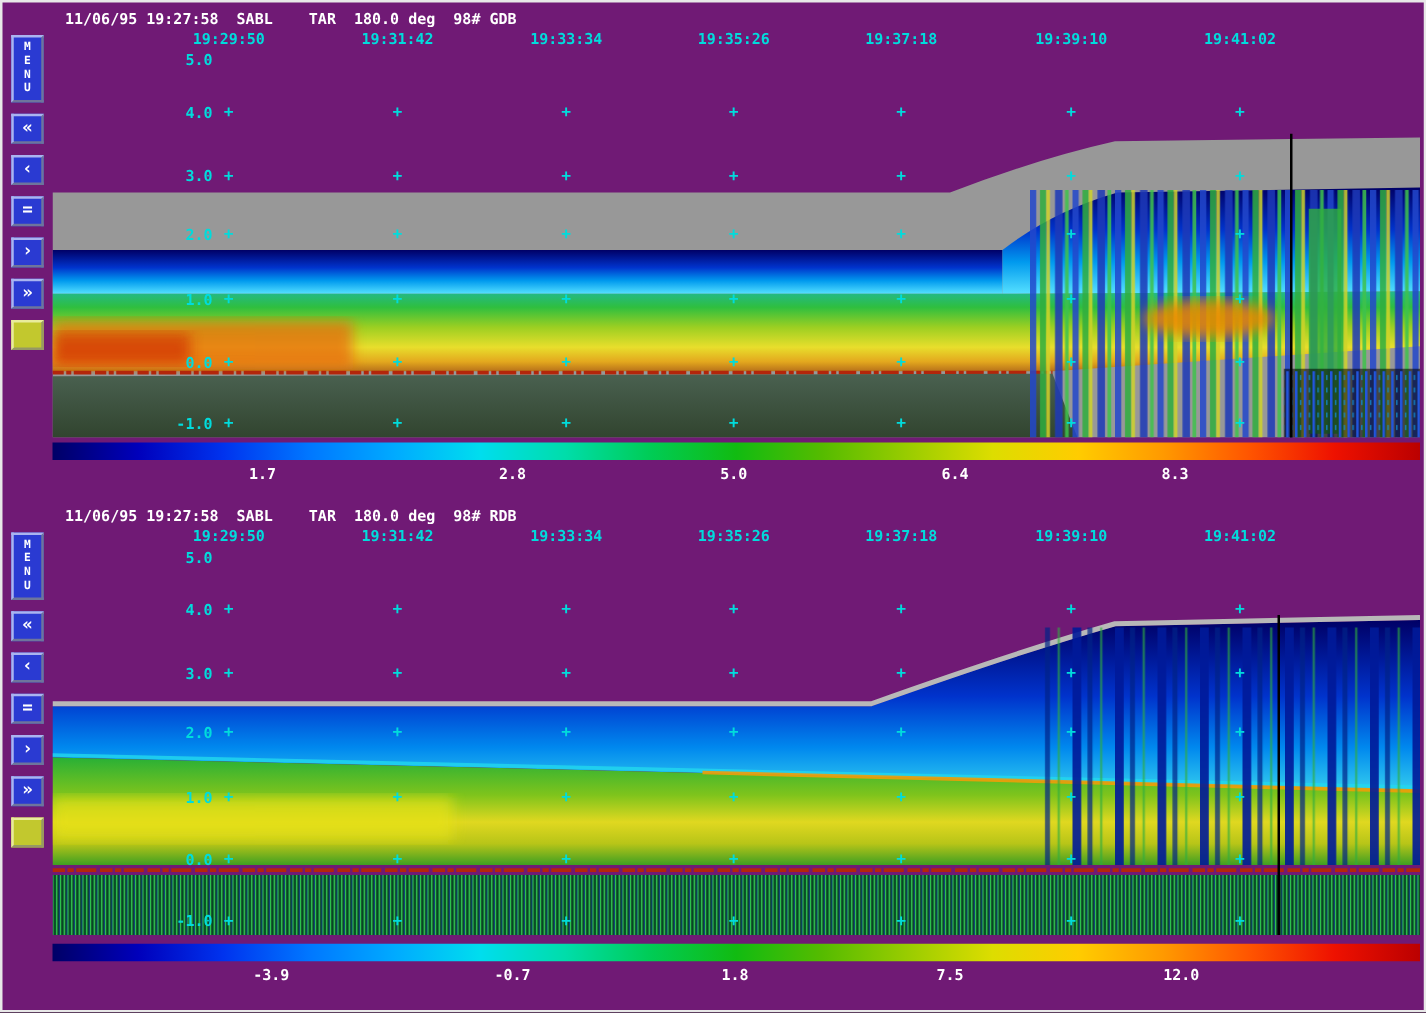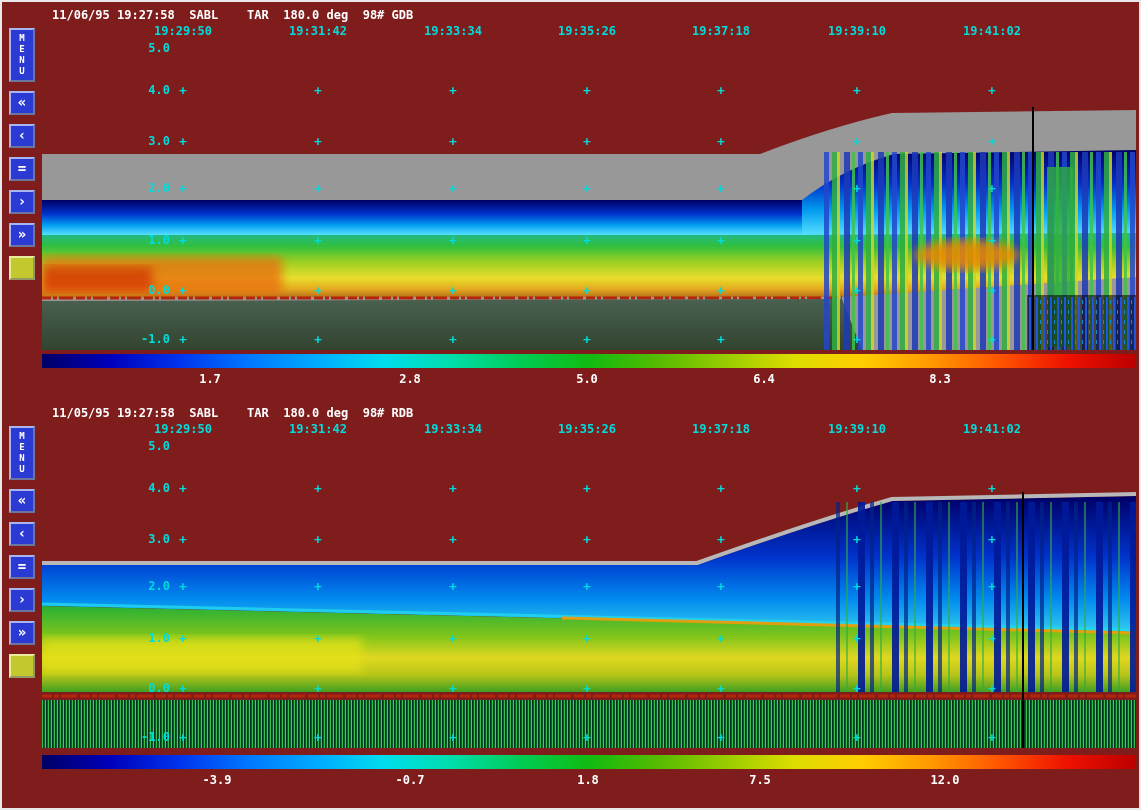--- a/index.html
+++ b/index.html
@@ -1,18 +1,18 @@
 <!DOCTYPE html>
 <html><head>
 <meta charset="utf-8">
 <style>
   html,body{margin:0;padding:0;background:#000;}
   .screen{
     position:relative;width:1137px;height:806px;
-    border:2px solid #e8e8e8;background:#7f1d1d;overflow:hidden;
+    border:2px solid #e8e8e8;background:#701a75;overflow:hidden;
     font-family:"DejaVu Sans Mono","Liberation Mono",monospace;font-weight:bold;
   }
   .panel{position:absolute;left:0;width:100%;}
   #panel-0{top:0;height:398px;}
   #panel-1{top:398px;height:408px;}
   .header{position:absolute;left:50px;top:6px;color:#fff;font-size:12px;white-space:pre;z-index:6;}
   .tlabel{position:absolute;top:22px;transform:translateX(-50%);color:#00dcdc;font-size:12px;z-index:6;white-space:pre;}
   .alabel{position:absolute;left:122px;width:46px;text-align:right;transform:translateY(-50%);color:#00dcdc;font-size:12px;z-index:6;}
   .gridmarks{position:absolute;left:0;top:0;width:100%;height:100%;z-index:5;pointer-events:none;}
   .plus{position:absolute;color:#00dcdc;font-size:13px;transform:translate(-50%,-50%);}
@@ -168,21 +168,21 @@
       <div class="btn">‹</div>
       <div class="btn">=</div>
       <div class="btn">›</div>
       <div class="btn">»</div>
       <div class="btn swatch"></div>
     </div>
   </div>
 
   <div class="panel" id="panel-1">
 
-    <div class="header">11/05/95 19:27:58  SABL    TAR  180.0 deg  98# RDB</div>
+    <div class="header">11/06/95 19:27:58  SABL    TAR  180.0 deg  98# RDB</div>
 
     <span class="tlabel" style="left:181px">19:29:50</span>
     <span class="tlabel" style="left:316px">19:31:42</span>
     <span class="tlabel" style="left:451px">19:33:34</span>
     <span class="tlabel" style="left:585px">19:35:26</span>
     <span class="tlabel" style="left:719px">19:37:18</span>
     <span class="tlabel" style="left:855px">19:39:10</span>
     <span class="tlabel" style="left:990px">19:41:02</span>
 
     <span class="alabel" style="top:46px">5.0</span>

